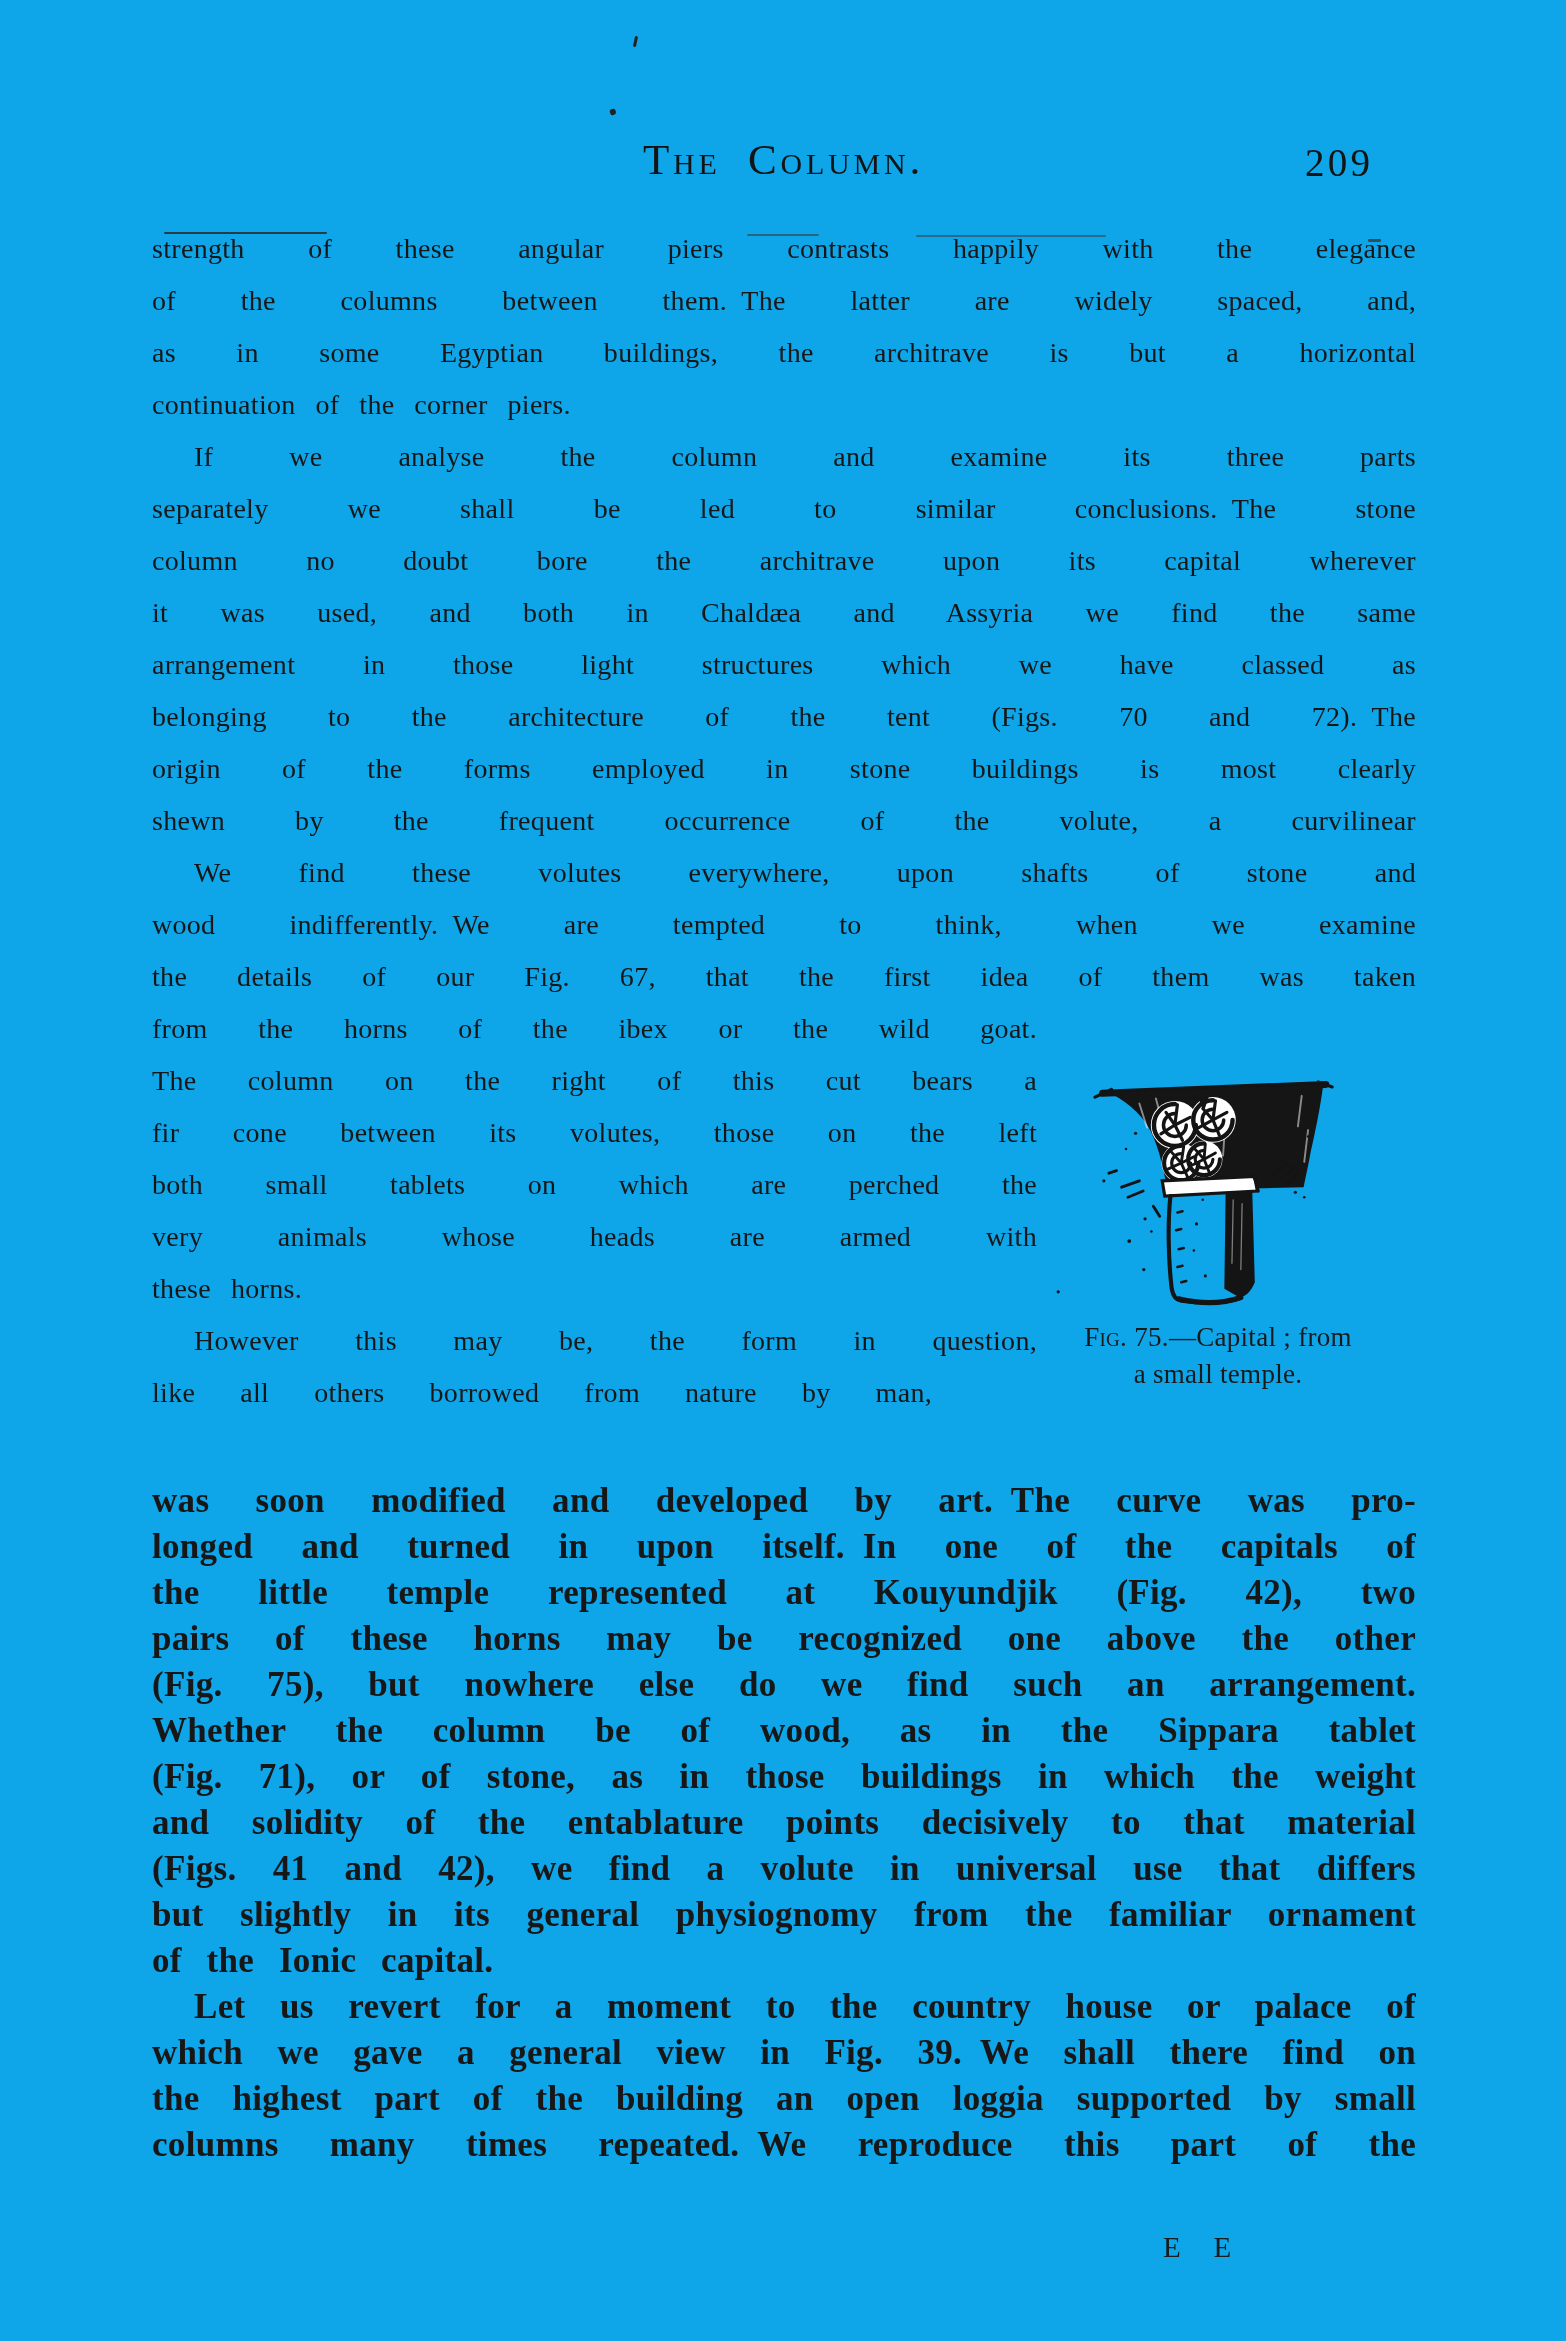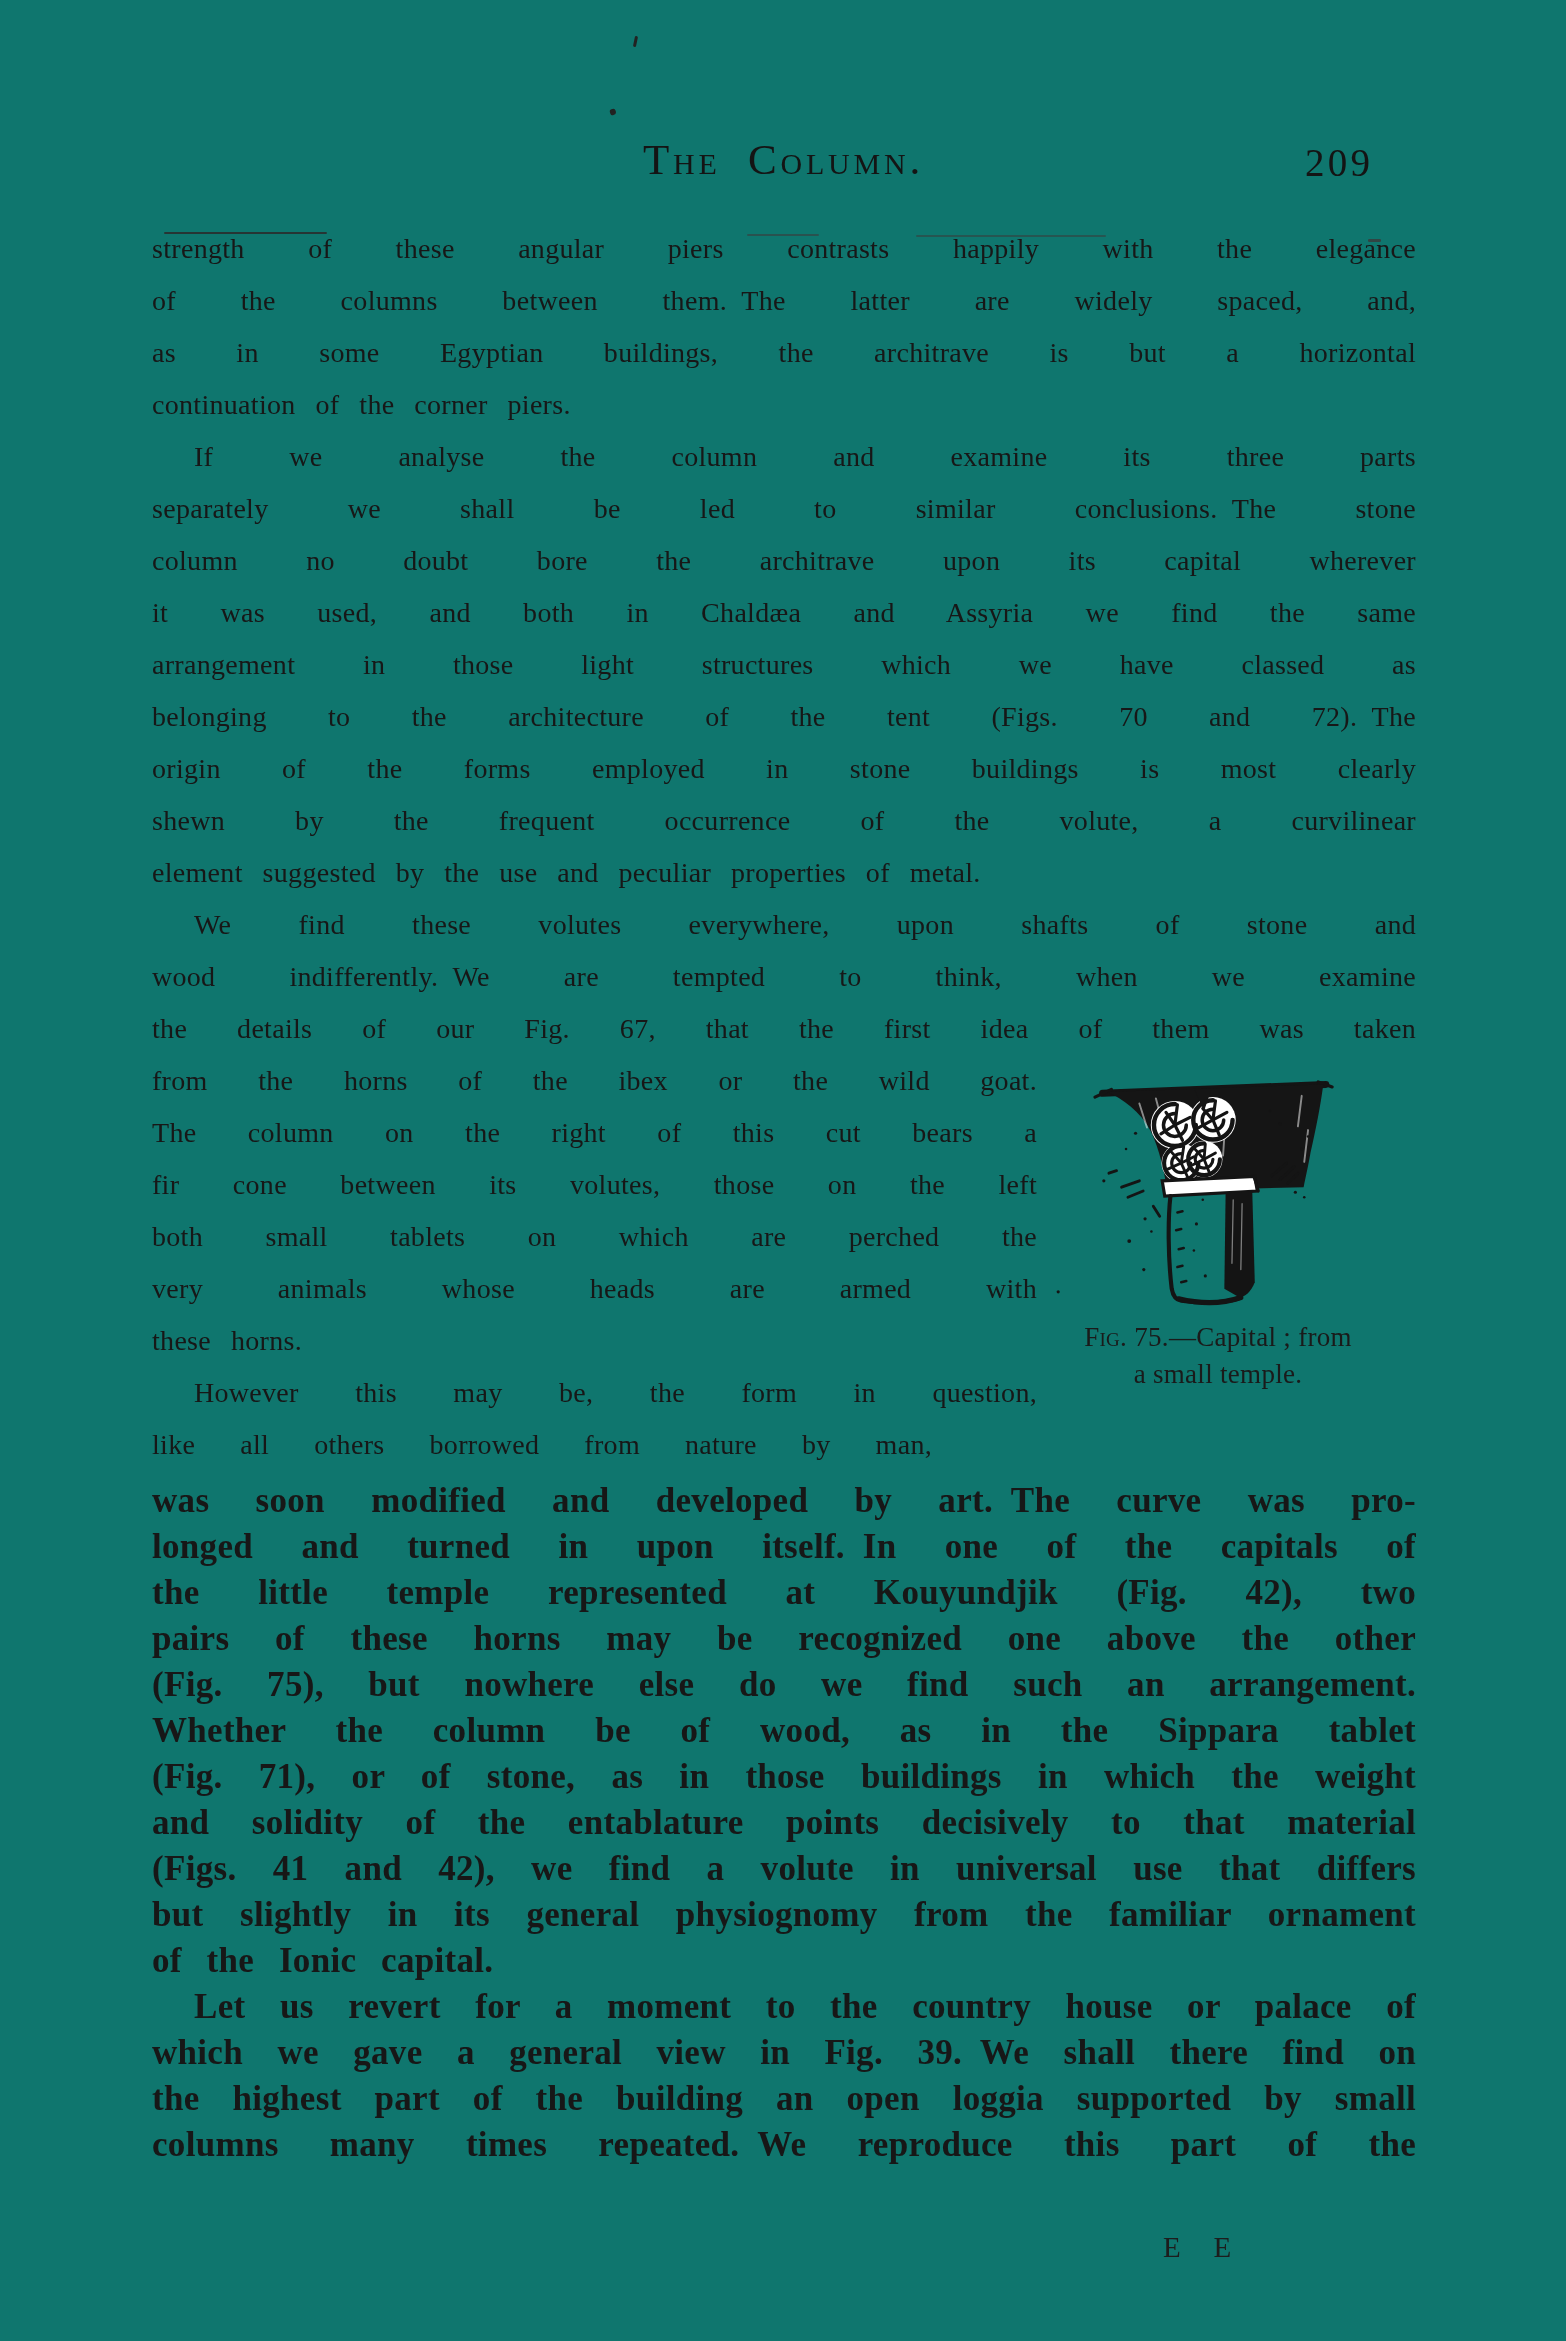--- a/index.html
+++ b/index.html
@@ -1,18 +1,18 @@
 <!DOCTYPE html>
 <html style="font-size:10px"><head>
 <meta charset="utf-8">
 <style>
   html,body{margin:0;padding:0;background:#e8e8e8;}
   .page{
     position:relative; width:1567px; height:2342px;
-    background:#0f766e; overflow:hidden;
+    background:#0ea5e9; overflow:hidden;
     font-family:"Liberation Serif","DejaVu Serif",serif;
     color:#161616;
   }
   
   .running-title{
     position:absolute; left:625px; top:132px; width:317px;
     text-align:center; font-size:43px; line-height:55px;
     font-variant:small-caps; letter-spacing:3.8px; word-spacing:12.7px;
     color:#141414;
   }
@@ -78,21 +78,20 @@
       <div class="line ">as in some Egyptian buildings, the architrave is but a horizontal</div>
       <div class="line end spread">continuation of the corner piers.</div>
       <div class="line indent">If we analyse the column and examine its three parts</div>
       <div class="line ">separately we shall be led to similar conclusions. The stone</div>
       <div class="line ">column no doubt bore the architrave upon its capital wherever</div>
       <div class="line ">it was used, and both in Chaldæa and Assyria we find the same</div>
       <div class="line ">arrangement in those light structures which we have classed as</div>
       <div class="line ">belonging to the architecture of the tent (Figs. 70 and 72). The</div>
       <div class="line ">origin of the forms employed in stone buildings is most clearly</div>
       <div class="line ">shewn by the frequent occurrence of the volute, a curvilinear</div>
-      <div class="line end spread">element suggested by the use and peculiar properties of metal.</div>
       <div class="line indent">We find these volutes everywhere, upon shafts of stone and</div>
       <div class="line ">wood indifferently. We are tempted to think, when we examine</div>
       <div class="line ">the details of our Fig. 67, that the first idea of them was taken</div>
       <div class="line narrow">from the horns of the ibex or the wild goat.</div>
       <div class="line narrow">The column on the right of this cut bears a</div>
       <div class="line narrow">fir cone between its volutes, those on the left</div>
       <div class="line narrow">both small tablets on which are perched the</div>
       <div class="line narrow">very animals whose heads are armed with</div>
       <div class="line end narrow spread">these horns.</div>
       <div class="line narrow indent">However this may be, the form in question,</div>

